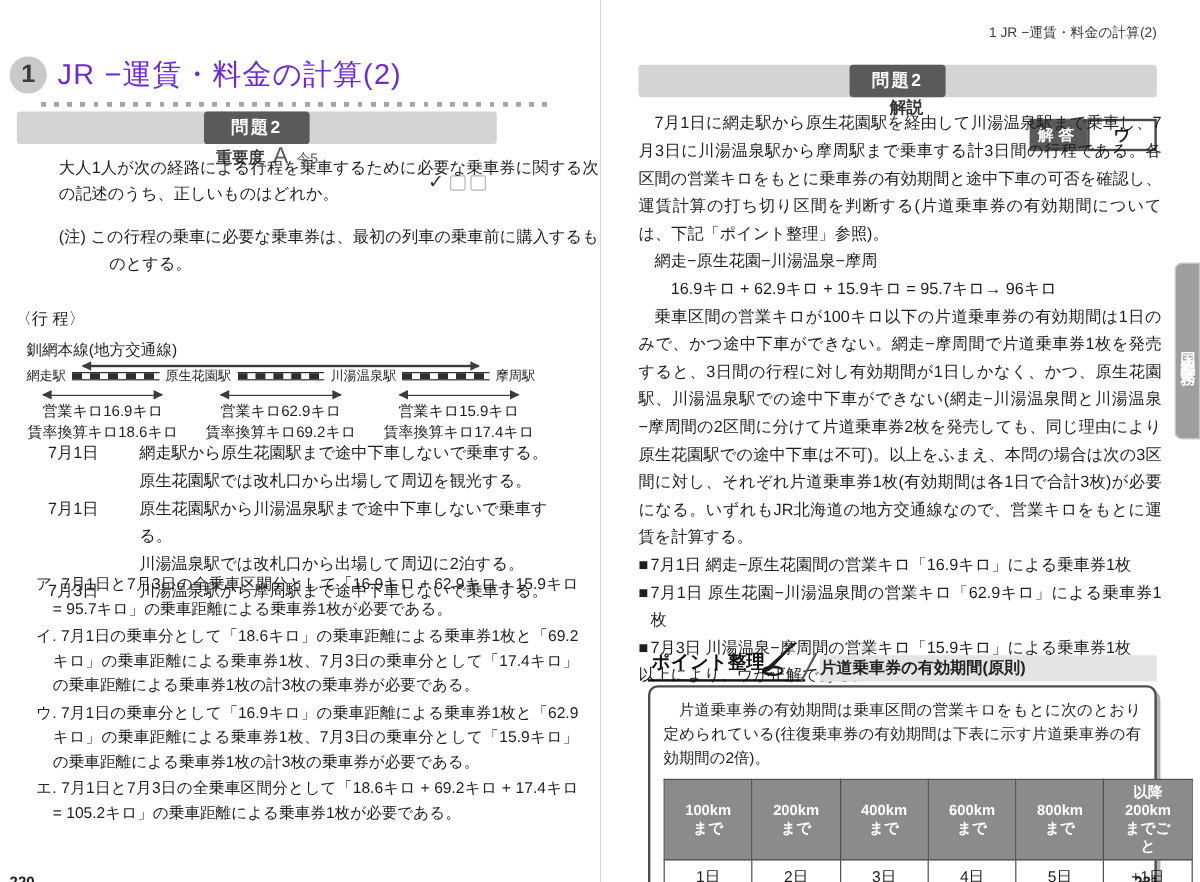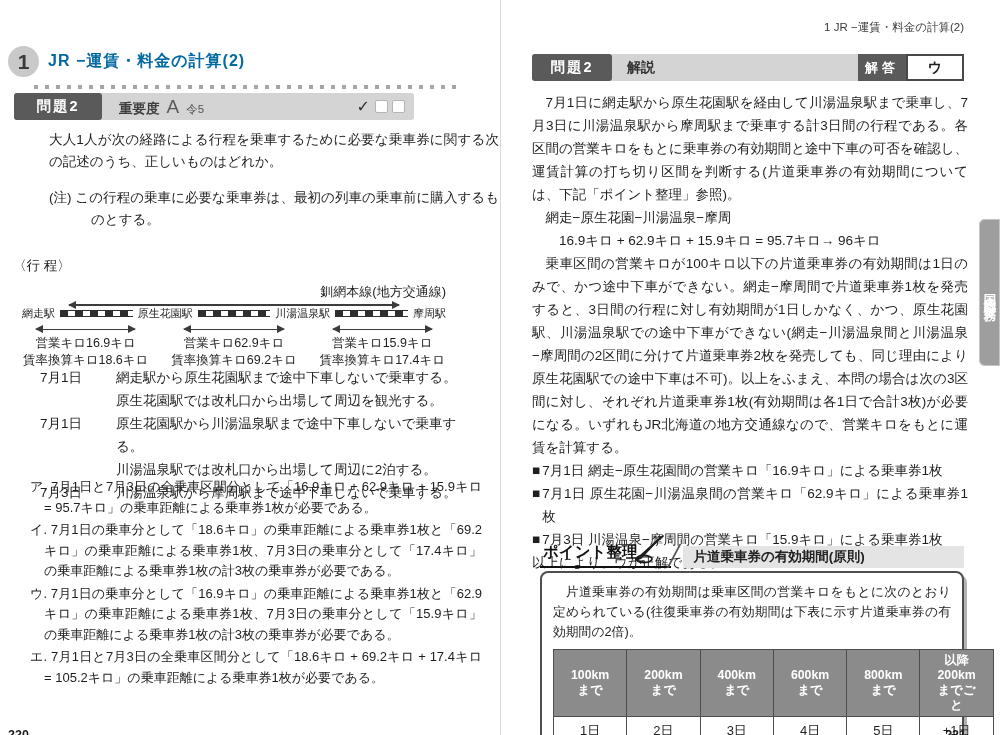--- a/index.html
+++ b/index.html
@@ -10,44 +10,44 @@
     color:#1e1e1e;
     position:relative;
     overflow:hidden;
   }
   .page-divider { position:absolute; left:500px; top:0; width:1px; height:735px; background:#d8d8d8; }
 
   
   .lp-title-row { position:absolute; left:8px; top:46px; display:flex; align-items:center; gap:9px; }
   .chapter-circle { width:31px; height:31px; border-radius:50%; background:#c9c9c9; color:#3a3a3a;
     font-weight:bold; font-size:21px; display:flex; align-items:center; justify-content:center; }
-  .lp-title { font-size:16px; font-weight:bold; color:#0369a1; letter-spacing:1px; }
+  .lp-title { font-size:24px; font-weight:normal; color:#6d28d9; letter-spacing:1px; }
   .dotted-line { position:absolute; left:34px; top:85px; width:428px; height:4px;
     background-image:repeating-linear-gradient(90deg,#a6a6a6 0 4px,transparent 4px 11px); }
 
-  .bar { background:#d4d4d4; display:flex; align-items:center; border-radius:3px; }
+  .bar { background:#d4d4d4; display:flex; align-items:center; border-radius:3px;flex-direction:column; }
   .problem-bar { position:absolute; left:14px; top:93px; width:400px; height:27px; }
   .dark-badge { background:#5a5a5a; color:#fff; font-weight:bold; font-size:14.5px;
     display:flex; align-items:center; justify-content:center; border-radius:3px; letter-spacing:2px; }
   .problem-badge { width:88px; height:27px; flex-shrink:0; }
   .importance { margin-left:17px; display:flex; align-items:baseline; gap:7px; }
   .importance-label { font-size:13.5px; font-weight:bold; color:#3e3e3e; }
   .grade { font-size:19px; color:#5a5a5a; }
   .year { font-size:11.5px; color:#555; }
   .checks { margin-left:auto; margin-right:9px; display:flex; align-items:center; gap:4px; }
   .check-icon { font-size:16px; color:#2e2e2e; font-weight:bold; margin-right:1px; }
   .checkbox { width:13px; height:13px; background:#fff; border:1px solid #b5b5b5; border-radius:2px; }
 
   .jp { font-size:13.5px; line-height:22px; text-align:justify;margin-left:36px; }
   .lp-intro { position:absolute; left:13px; top:129px; width:450px; }
   .lp-note  { position:absolute; left:13px; top:187px; width:450px; padding-left:42px; text-indent:-42px; }
   .lp-kotei { position:absolute; left:13px; top:257px; font-size:13.5px; }
 
   .diagram { position:absolute; left:22px; top:283px; width:424px; }
-  .line-name { text-align:right; font-size:13px; margin-bottom:3px; }
+  .line-name { text-align:left; font-size:13px; margin-bottom:3px; }
   .arrow { position:relative; height:1.5px; background:#3c3c3c; }
   .arrow::before { content:""; position:absolute; left:-1px; top:-3.5px;
     border-top:4px solid transparent; border-bottom:4px solid transparent; border-right:8px solid #3c3c3c; }
   .arrow::after  { content:""; position:absolute; right:-1px; top:-3.5px;
     border-top:4px solid transparent; border-bottom:4px solid transparent; border-left:8px solid #3c3c3c; }
   .long-arrow { width:330px; margin:0 auto; }
   .station-row { display:flex; align-items:center; gap:5px; margin-top:0; font-size:11px; white-space:nowrap; }
   .track { flex:1; height:7px; border-top:1.5px solid #2e2e2e; border-bottom:1.5px solid #2e2e2e;
     background:repeating-linear-gradient(90deg,#2e2e2e 0 8px,#ffffff 8px 15px); background-clip:padding-box; }
   .seg-arrows, .seg-labels { display:flex; margin-top:8px;gap:21px; }
@@ -89,21 +89,21 @@
   .bullet-line { display:flex; }
   .bullet-sq { margin-right:2px; }
 
   .point-area { position:absolute; left:540px; top:538px; width:424px; }
   .point-head { display:flex; align-items:flex-end; height:30px; position:relative; }
   .point-badge { font-size:15.5px; font-weight:bold; color:#111; border-bottom:2.5px solid #111;
     padding:0 34px 3px 3px; white-space:nowrap; }
   .pencil-icon { position:absolute; left:92px; top:-4px; width:36px; height:30px; }
   .diag-sep { width:2px; height:24px; background:#555; transform:skewX(-28deg); margin:0 8px 0 2px; }
   .point-title-band { flex:1; background:#e4e4e4; height:22px; display:flex; align-items:center;
-    padding-left:10px; font-size:13.5px; font-weight:bold; color:#222; }
+    font-size:13.5px; font-weight:bold; color:#222; }
   .point-box { margin-top:3px; border:2px solid #4e4e4e; border-radius:8px; background:#fff;
     box-shadow:3px 4px 0 #b2b2b2; padding:9px 11px 13px; }
   .point-body { font-size:12.8px; line-height:20px; text-indent:1em; text-align:justify; }
   .valid-table { width:100%; border-collapse:collapse; margin-top:7px; }
   .valid-table th { background:#8b8b8b; color:#fff; font-size:12.3px; font-weight:bold;
     border:1.5px solid #4e4e4e; padding:3px 17px; line-height:15px; text-align:center; }
   .valid-table td { font-size:13px; border:1.5px solid #4e4e4e; text-align:center; padding:5px 1px; }
   .valid-table .col { width:14.8%; }
   .valid-table .col-last { width:26%; }
   .th-line { display:block; }

